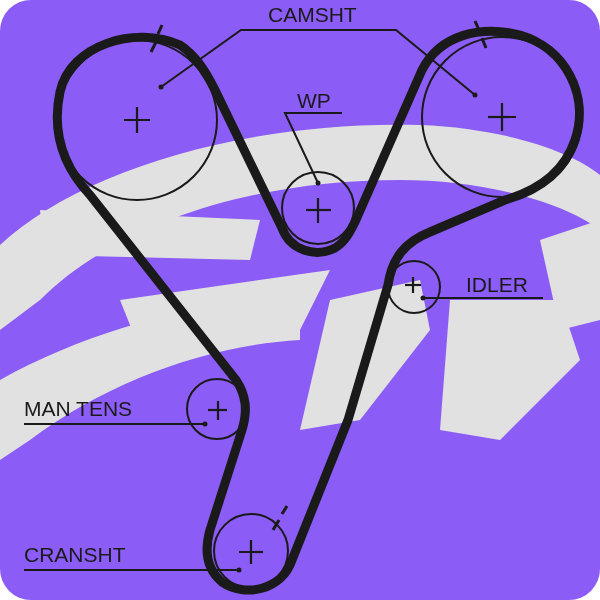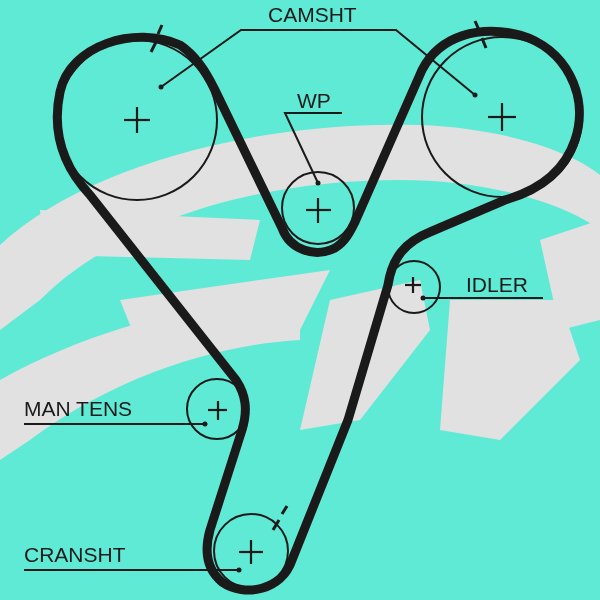--- a/index.html
+++ b/index.html
@@ -1,16 +1,16 @@
 <!DOCTYPE html>
 <html><head>
 <meta charset="utf-8">
 <style>
   html,body{margin:0;padding:0;background:#ffffff;}
-  #stage{position:relative;width:600px;height:600px;overflow:hidden;background:#5eead4;}
+  #stage{position:relative;width:600px;height:600px;overflow:hidden;background:#8b5cf6;border-radius:31px;}
   svg{position:absolute;left:0;top:0;}
   .lbl{font-family:"Liberation Sans",sans-serif;font-size:21px;fill:#1a1a1a;}
   .wm{fill:#e1e1e1;}
   .belt{fill:none;stroke:#1a1a1a;stroke-width:9;stroke-linejoin:round;stroke-linecap:round;}
   .pulley{fill:none;stroke:#1a1a1a;stroke-width:2;}
   .cross{stroke:#1a1a1a;stroke-width:2.2;}
   .leader{fill:none;stroke:#1a1a1a;stroke-width:2;}
   .mark{stroke:#1a1a1a;stroke-width:3;}
 </style>
 </head>

